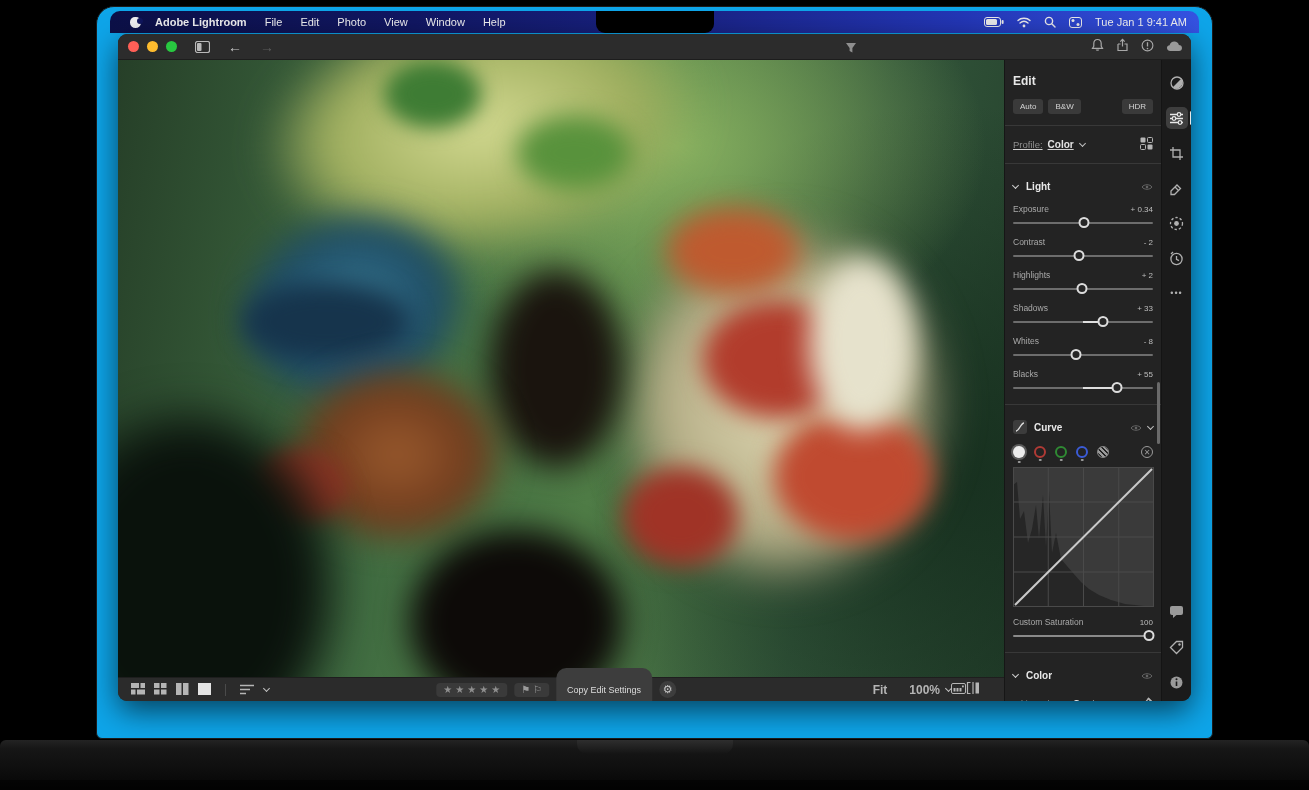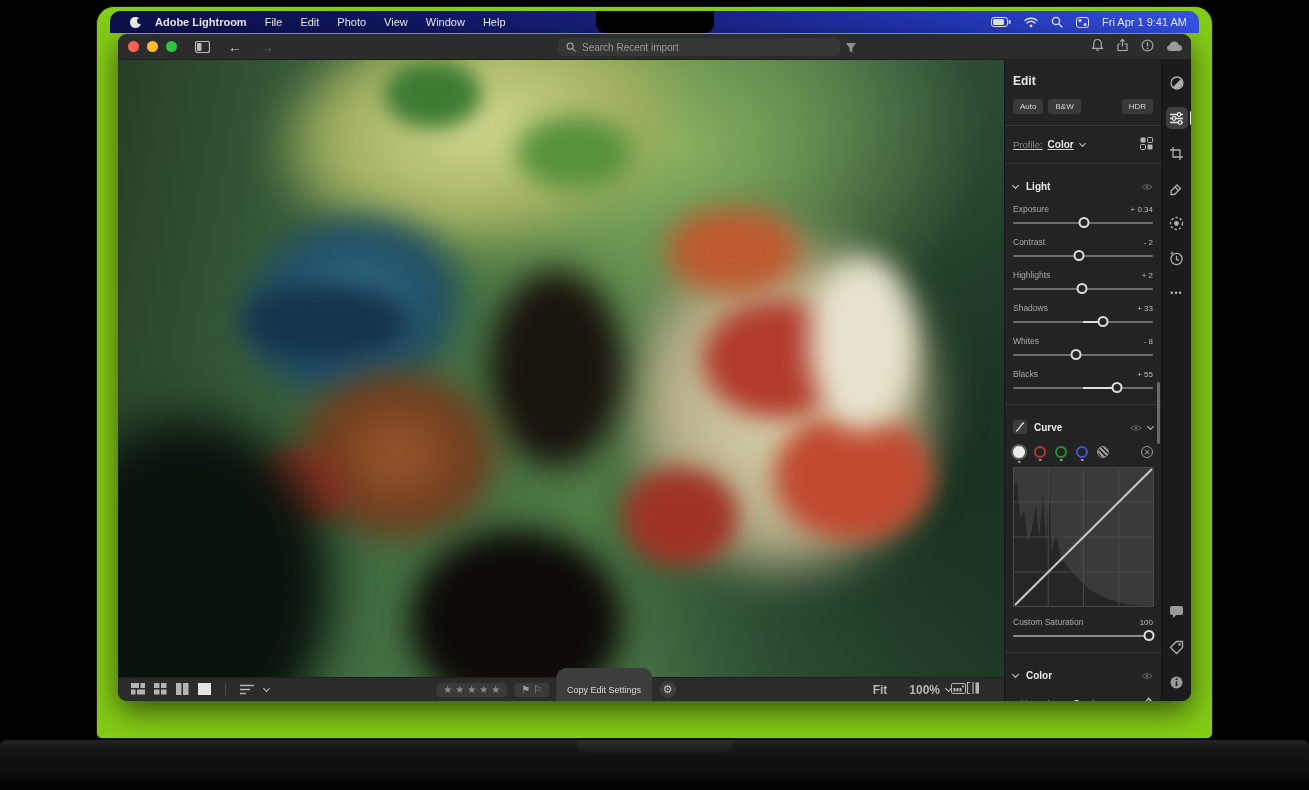--- a/index.html
+++ b/index.html
@@ -1,21 +1,21 @@
 <!DOCTYPE html>
 <html><head>
 <meta charset="utf-8">
 <style>
   * { box-sizing: border-box; margin: 0; padding: 0; }
   html,body { width:1309px; height:790px; background:#000; overflow:hidden;
     font-family:"Liberation Sans", sans-serif; }
 
   
   .laptop-screen { position:absolute; left:96px; top:6px; width:1117px; height:733px;
-    background:#84cc16; border:1px solid #1b1b1b; border-radius:18px 18px 6px 6px; overflow:hidden; }
+    background:#0ea5e9; border:1px solid #1b1b1b; border-radius:18px 18px 6px 6px; overflow:hidden; }
   .laptop-base { position:absolute; left:0; top:740px; width:1309px; height:50px;
     background:linear-gradient(180deg,#232323 0%,#161616 18%,#0e0e0e 60%,#050505 100%);
     border-radius:6px 6px 0 0; }
   .base-scoop { position:absolute; left:50%; top:0; transform:translateX(-50%);
     width:156px; height:14px; background:linear-gradient(180deg,#2e2e2e,#141414);
     border-radius:0 0 10px 10px; }
   .base-bottom-shadow{ position:absolute; left:0; bottom:0; width:100%; height:10px; background:#000; opacity:.55;}
 
   
   .menubar { position:absolute; left:13px; top:4px; right:13px; height:22px;
@@ -168,21 +168,21 @@
             <line x1="8" y1="8" x2="11" y2="11" stroke="#e8e8ea" stroke-width="1.4" stroke-linecap="round"></line>
           </svg>
       </span>
       <span class="mb-icon">
         <svg width="13" height="11" viewBox="0 0 13 11">
             <rect x="0.5" y="0.5" width="12" height="10" rx="2.5" fill="none" stroke="#e8e8ea"></rect>
             <circle cx="4" cy="3.4" r="1.5" fill="#e8e8ea"></circle>
             <circle cx="9" cy="7.6" r="1.5" fill="#e8e8ea"></circle>
           </svg>
       </span>
-      <span class="clock">Fri Apr 1  9:41 AM</span>
+      <span class="clock">Tue Jan 1  9:41 AM</span>
     </span>
   </div>
   <div class="notch"></div>
 
   <div class="app-window">
 
     <div class="win-toolbar">
       <div class="traffic">
         <span class="tl" style="background:#ff5f57"></span>
         <span class="tl" style="background:#febc2e"></span>
@@ -190,29 +190,20 @@
       </div>
       <span class="win-tb-icon">
         <svg width="15" height="12" viewBox="0 0 15 12">
             <rect x="0.5" y="0.5" width="14" height="11" rx="2" fill="none" stroke="#b9b9b9" stroke-width="1.2"></rect>
             <rect x="2" y="2" width="4.5" height="8" rx="1" fill="#b9b9b9"></rect>
           </svg>
       </span>
       <span class="win-tb-icon arrow">←</span>
       <span class="win-tb-icon arrow dim">→</span>
 
-      <div class="search-field">
-        <span>
-          <svg width="10" height="10" viewBox="0 0 12 12">
-              <circle cx="5" cy="5" r="3.6" fill="none" stroke="#9a9a9a" stroke-width="1.5"></circle>
-              <line x1="8" y1="8" x2="11" y2="11" stroke="#9a9a9a" stroke-width="1.5" stroke-linecap="round"></line>
-            </svg>
-        </span>
-        <span class="ph">Search Recent import</span>
-      </div>
       <span class="funnel">
         <svg width="12" height="12" viewBox="0 0 12 12">
             <path d="M1 1 H11 L7.4 6 V10.5 L4.6 9 V6 Z" fill="#8f8f8f"></path>
           </svg>
       </span>
 
       <div class="win-tb-right">
         <span>
           <svg width="13" height="14" viewBox="0 0 13 14">
               <path d="M6.5 1.5 C4 1.5 2.8 3.4 2.8 5.6 L2.8 8.2 L1.5 10.4 L11.5 10.4 L10.2 8.2 L10.2 5.6 C10.2 3.4 9 1.5 6.5 1.5 Z" fill="none" stroke="#a8a8a8" stroke-width="1.2"></path>

